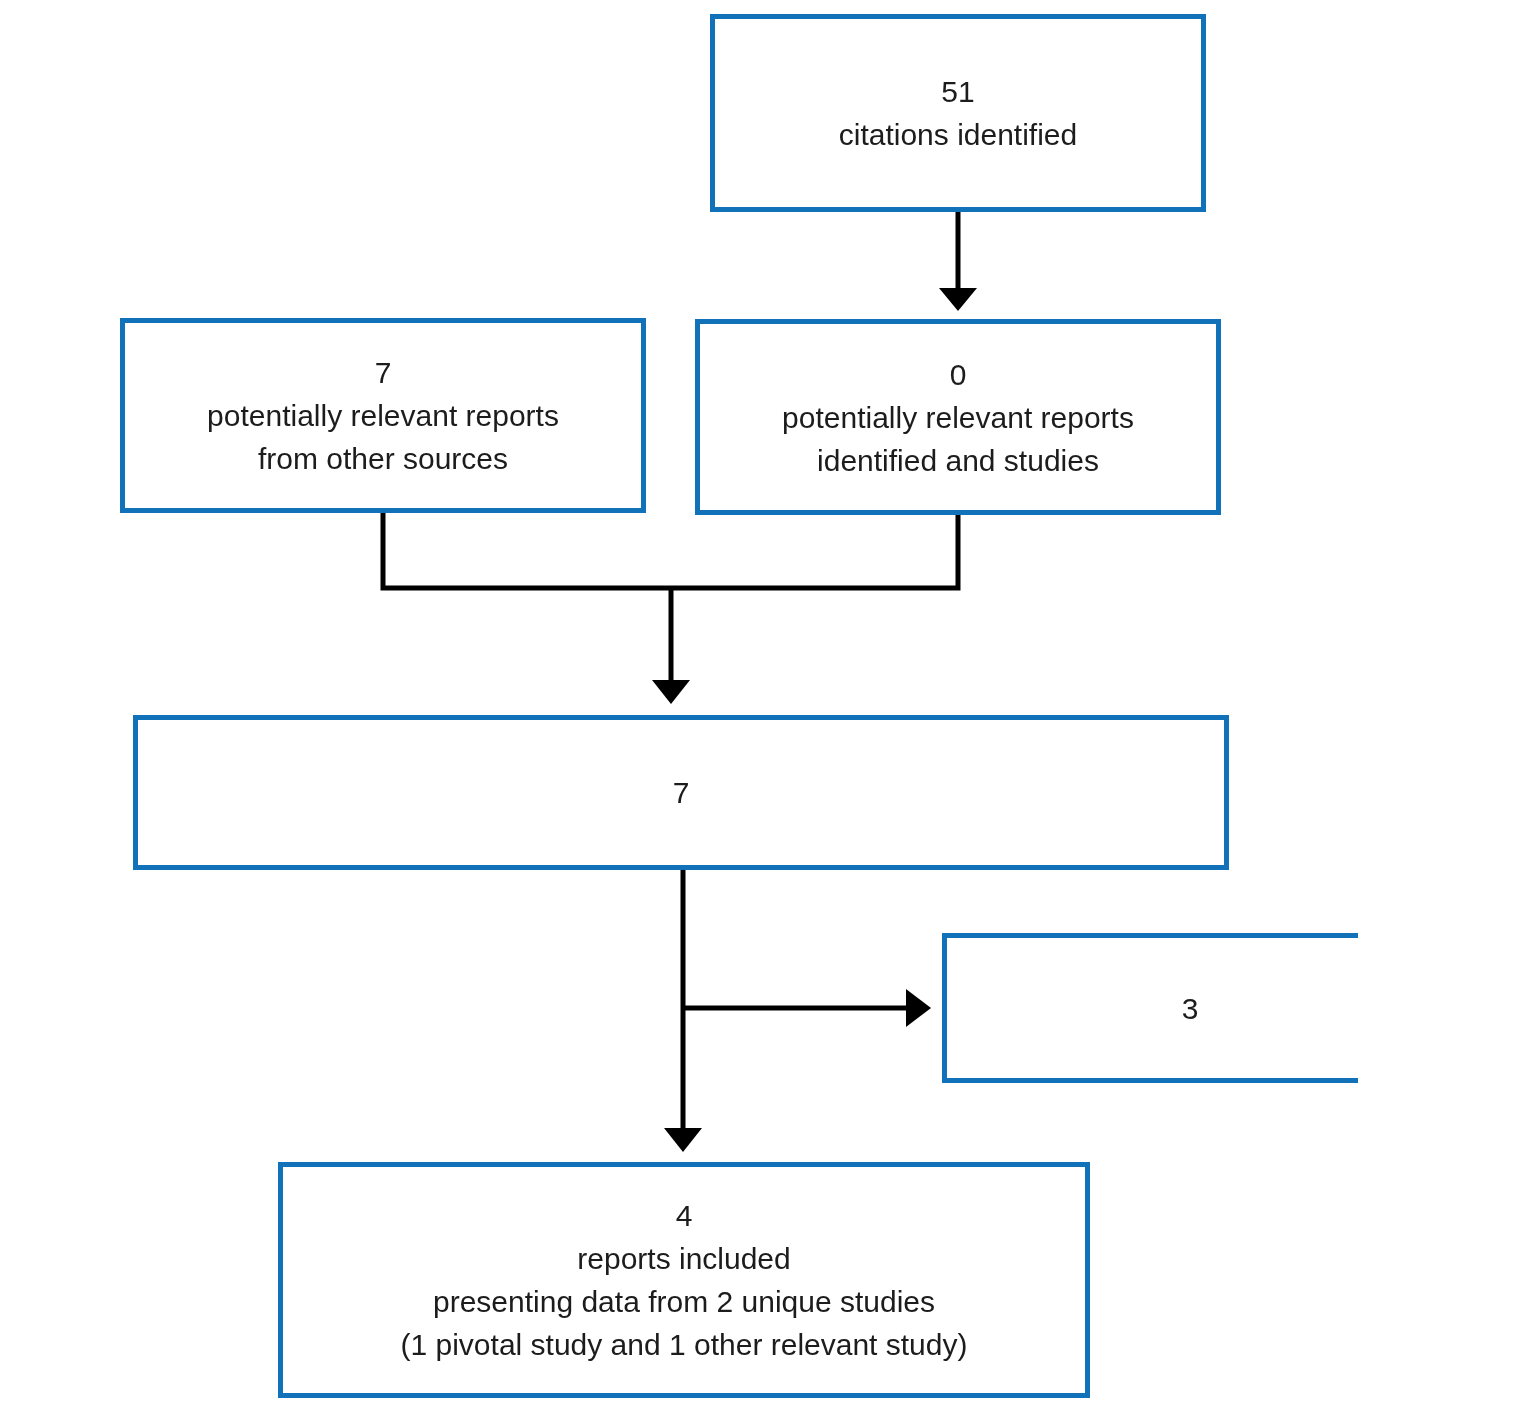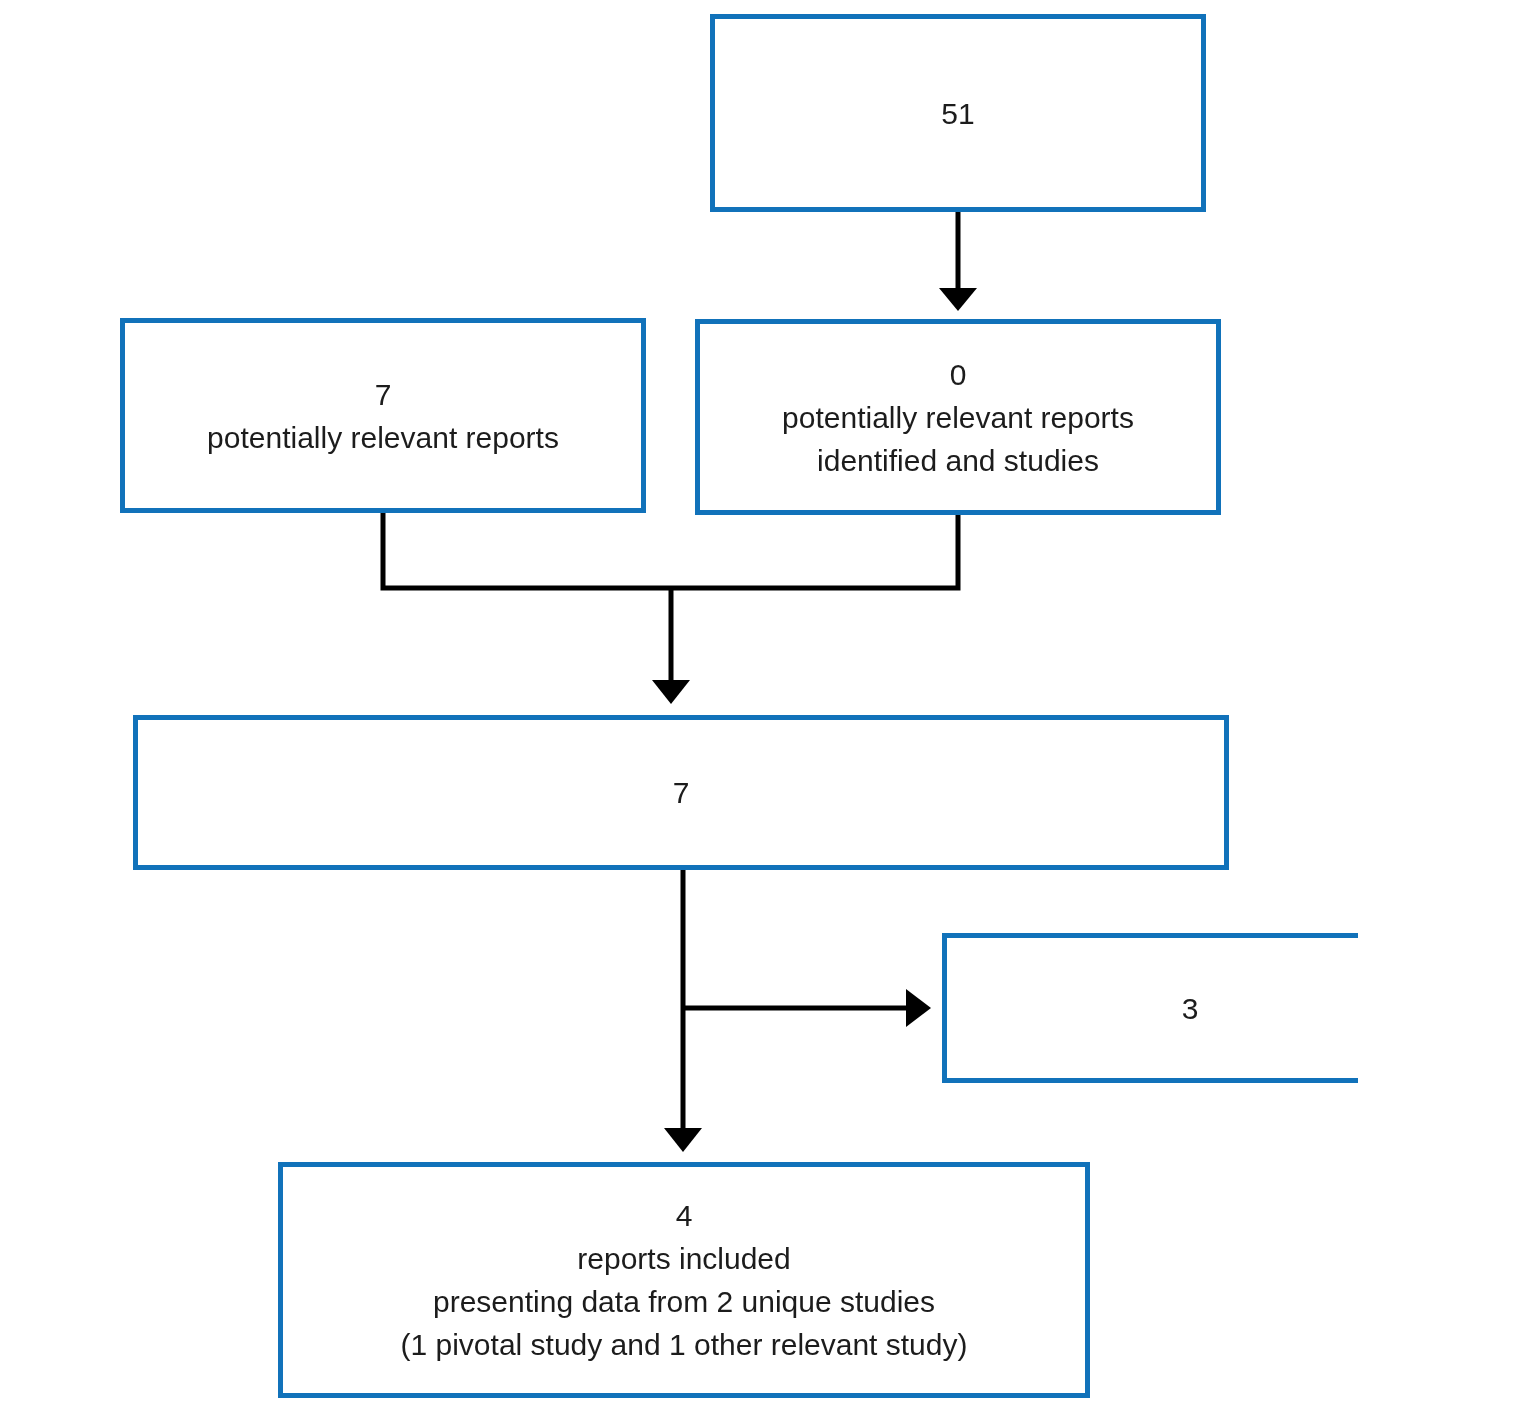--- a/index.html
+++ b/index.html
@@ -76,25 +76,27 @@
     </g>
 
     <g>
       <line x1="681" y1="1008" x2="908" y2="1008" stroke="#000000" stroke-width="5"></line>
       <polygon points="906,989 906,1027 931,1008" fill="#000000"></polygon>
     </g>
   </svg>
 
   <div class="flow-box" id="box-citations">
     <div class="count">51</div>
+    <div class="line">citations identified</div>
   </div>
 
   <div class="flow-box" id="box-other">
     <div class="count">7</div>
     <div class="line">potentially relevant reports</div>
+    <div class="line">from other sources</div>
   </div>
 
   <div class="flow-box" id="box-identified">
     <div class="count">0</div>
     <div class="line">potentially relevant reports</div>
     <div class="line">identified and studies</div>
   </div>
 
   <div class="flow-box" id="box-total">
     <div class="count">7</div>

